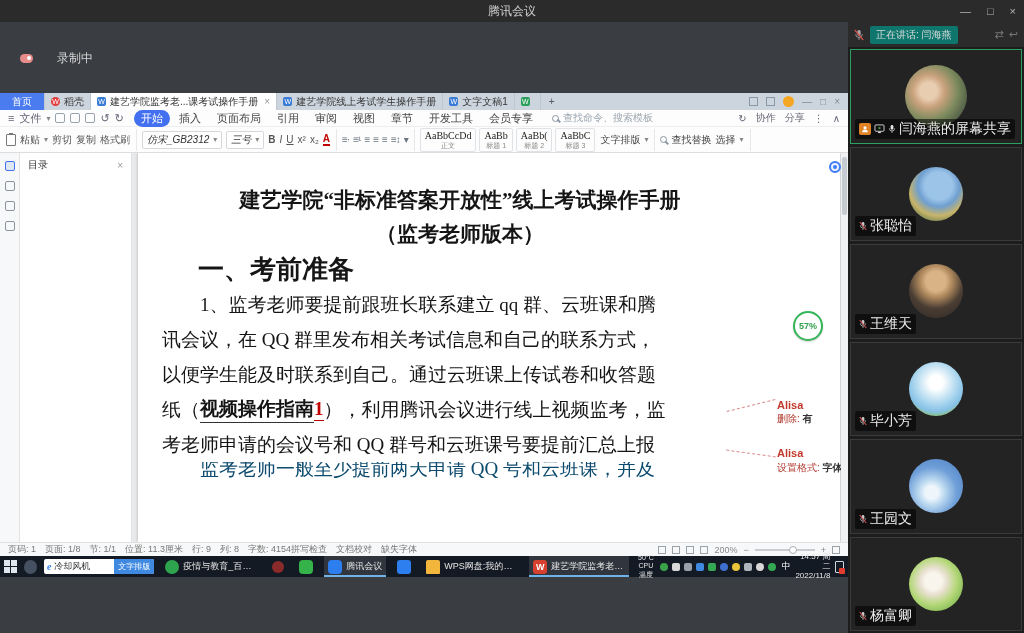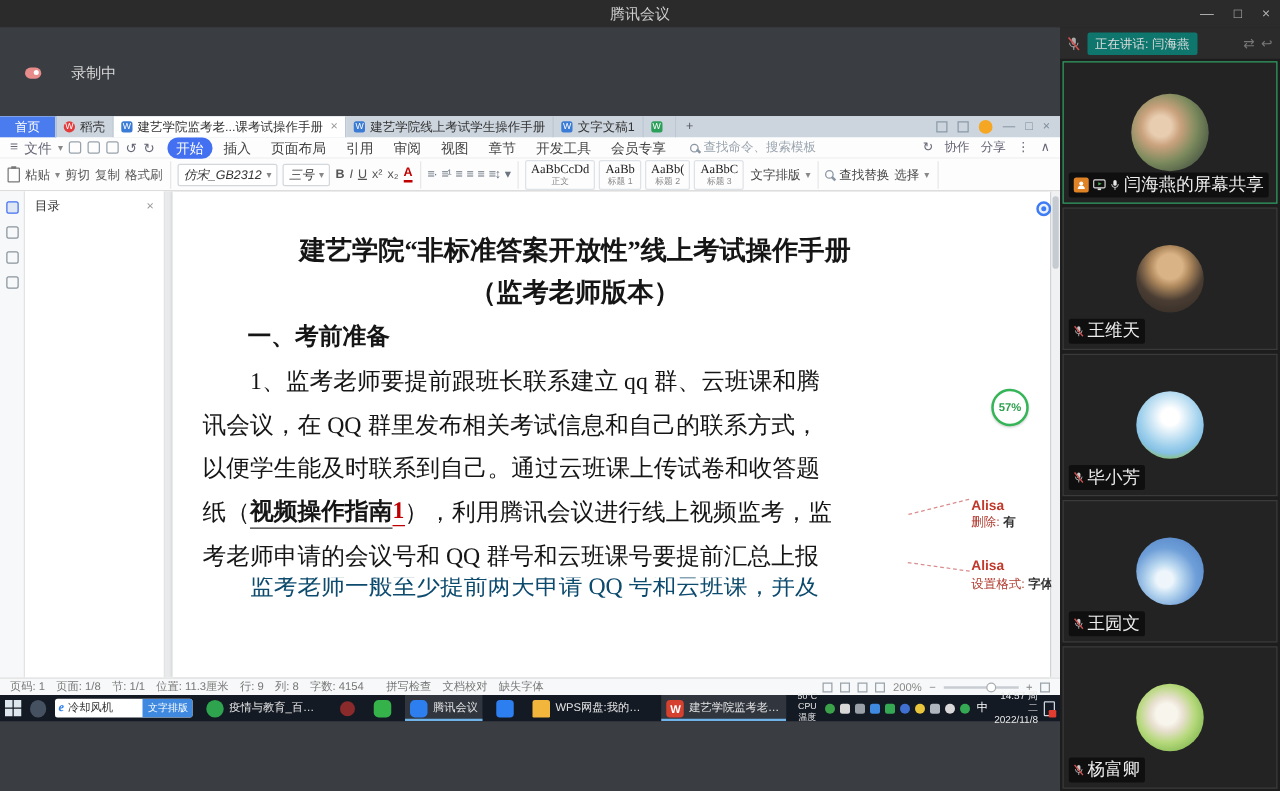--- a/index.html
+++ b/index.html
@@ -90,21 +90,21 @@
   .toc-smart { display:flex; align-items:center; gap:3px; margin-left:4px; color:#555; font-size:8px; }
   .toc-dot { width:7px; height:7px; border-radius:50%; background:#3f7bf5; }
 
   .canvas { flex:1; position:relative; background:#e8eaec; overflow:hidden; }
   .page { position:absolute; left:6px; top:0; width:702px; height:100%; background:#fff;
     box-shadow:0 0 3px rgba(0,0,0,.25); }
   .doc-lines { position:absolute; left:30px; top:30px; width:596px; }
   .line { height:35px; display:flex; align-items:center; font-family:"Liberation Serif","DejaVu Serif",serif;
     font-size:19px; color:#151515; white-space:nowrap; overflow:hidden; }
   .line.title { justify-content:center; font-weight:bold; font-size:21px; height:34px; }
-  .line.heading { font-weight:bold; padding-left:36px; font-size:19px; height:36px; }
+  .line.heading { font-weight:bold; padding-left:36px; font-size:26px; height:36px; }
   .line.indent { padding-left:38px; }
   .seg-bold { font-weight:bold; border-bottom:1px solid #333; }
   .seg-red { color:#c00000; border-bottom:1px solid #c00000; }
   .line.red-line span { color:#0c4a6e; border-bottom:1.5px solid #c00000; padding-bottom:20px;text-align:right; }
 
   .comments { position:absolute; left:645px; top:0; width:66px; display:flex; flex-direction:column;
     padding-top:245px; gap:21px; }
   .comment { font-size:10px; line-height:1.3; }
   .comment .author { color:#c0392b; font-weight:bold; font-size:11px; }
   .comment .action { color:#333; }
@@ -119,21 +119,21 @@
     justify-content:center; color:#2fa04e; font-size:9px; font-weight:bold; box-shadow:0 1px 2px rgba(0,0,0,.2); }
   .pin { position:absolute; left:697px; top:8px; width:12px; height:12px; border-radius:50%;
     border:2px solid #3f7bf5; background:#eaf1ff; }
   .pin::after { content:""; position:absolute; left:2px; top:2px; width:4px; height:4px; border-radius:50%; background:#3f7bf5; }
   .vscroll { position:absolute; right:0; top:0; width:7px; height:100%; background:#f0f1f2; }
   .vthumb { position:absolute; right:1px; top:4px; width:5px; height:58px; border-radius:3px; background:#c6cbd1; }
 
   
   .statusbar { position:absolute; left:0; bottom:0; width:848px; height:14px; background:#f7f8f9;
     border-top:1px solid #e0e0e0; display:flex; align-items:center; font-size:9px; color:#777;
-    padding:0 8px; gap:18px; white-space:nowrap; overflow:hidden; }
+    padding:0 8px; gap:0; white-space:nowrap; overflow:hidden; }
   .sb-items, .sb-tools { display:flex; gap:9px; }
   .sb-right { margin-left:auto; display:flex; align-items:center; gap:6px; color:#888; }
   .vico { width:8px; height:8px; border:1px solid #9aa2aa; }
   .slider { width:60px; height:2px; background:#c9cdd2; position:relative; }
   .knob { position:absolute; left:34px; top:-3px; width:8px; height:8px; border-radius:50%;
     background:#fff; border:1px solid #a9adb2; }
 
   
   .taskbar { position:absolute; left:0; top:534px; width:848px; height:21px; background:#141a24;
     display:flex; align-items:center; padding:0 4px; gap:7px; }
@@ -584,20 +584,33 @@
           <svg class="micico" width="8" height="10" viewBox="0 0 12 14">
             <rect x="4" y="1" width="4" height="7" rx="2" fill="#e8e8e8"></rect>
             <path d="M2 6a4 4 0 0 0 8 0" stroke="#e8e8e8" fill="none"></path>
             <line x1="6" y1="10" x2="6" y2="13" stroke="#e8e8e8"></line>
           </svg>
           <span>闫海燕的屏幕共享</span>
         </div>
 
       </div>
         <div class="tile">
+        <span class="avatar" style="background: radial-gradient(circle at 55% 35%, rgb(156, 196, 232) 0px, rgb(156, 196, 232) 30%, rgb(111, 159, 208) 45%, rgb(200, 180, 105) 65%, rgb(125, 138, 85) 80%, rgb(93, 106, 69));"></span>
+
+        <div class="namebar name-row">
+          <svg class="micico" width="8" height="10" viewBox="0 0 12 14">
+            <rect x="4" y="1" width="4" height="7" rx="2" fill="#c9c9c9"></rect>
+            <path d="M2 6a4 4 0 0 0 8 0" stroke="#c9c9c9" fill="none"></path>
+            <line x1="6" y1="10" x2="6" y2="13" stroke="#c9c9c9"></line>
+            <line x1="1" y1="1" x2="11" y2="13" stroke="#d05050" stroke-width="1.6"></line>
+          </svg>
+          <span>张聪怡</span>
+        </div>
+      </div>
+        <div class="tile">
         <span class="avatar" style="background: radial-gradient(circle at 50% 32%, rgb(217, 178, 134) 0px, rgb(217, 178, 134) 22%, rgb(176, 138, 94) 35%, rgb(74, 61, 51) 60%, rgb(46, 40, 34));"></span>
 
         <div class="namebar name-row">
           <svg class="micico" width="8" height="10" viewBox="0 0 12 14">
             <rect x="4" y="1" width="4" height="7" rx="2" fill="#c9c9c9"></rect>
             <path d="M2 6a4 4 0 0 0 8 0" stroke="#c9c9c9" fill="none"></path>
             <line x1="6" y1="10" x2="6" y2="13" stroke="#c9c9c9"></line>
             <line x1="1" y1="1" x2="11" y2="13" stroke="#d05050" stroke-width="1.6"></line>
           </svg>
           <span>王维天</span>

